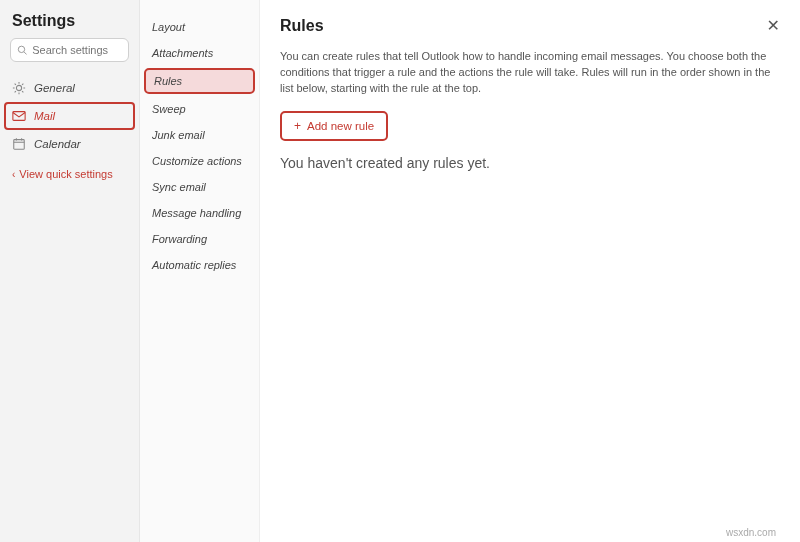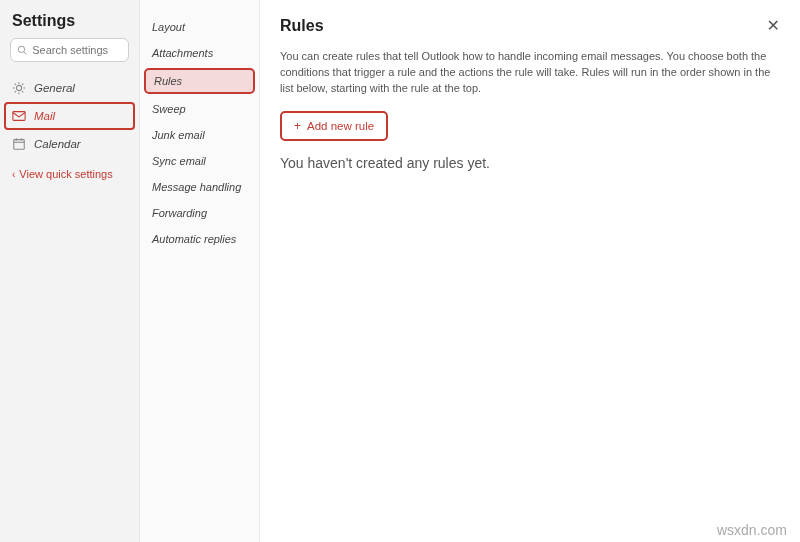--- a/index.html
+++ b/index.html
@@ -134,22 +134,22 @@
       margin-bottom: 14px;
     }
     .plus { margin-right: 6px; font-size: 12px; }
     .empty-msg {
       font-size: 14px;
       color: #555;
     }
     .watermark {
       position: absolute;
       bottom: 4px;
-      right: 13px;
-      font-size: 14px;
+      right: 24px;
+      font-size: 10px;
       color: #aaa;
     }
   </style>
 </head>
 <body>
 
 <div class="sidebar-left">
   <div class="settings-title">Settings</div>
 
   <div class="search-wrap">
@@ -195,20 +195,21 @@
     <span>View quick settings</span>
   </div>
 </div>
 
 <div class="sidebar-mid">
   <div class="mid-item">Layout</div>
   <div class="mid-item">Attachments</div>
   <div class="mid-item selected">Rules</div>
   <div class="mid-item">Sweep</div>
   <div class="mid-item">Junk email</div>
+  <div class="mid-item">Customize actions</div>
   <div class="mid-item">Sync email</div>
   <div class="mid-item">Message handling</div>
   <div class="mid-item">Forwarding</div>
   <div class="mid-item">Automatic replies</div>
 </div>
 
 <div class="main">
   <div class="main-header">
     <div class="main-title">Rules</div>
     <div class="close-x">✕</div>

